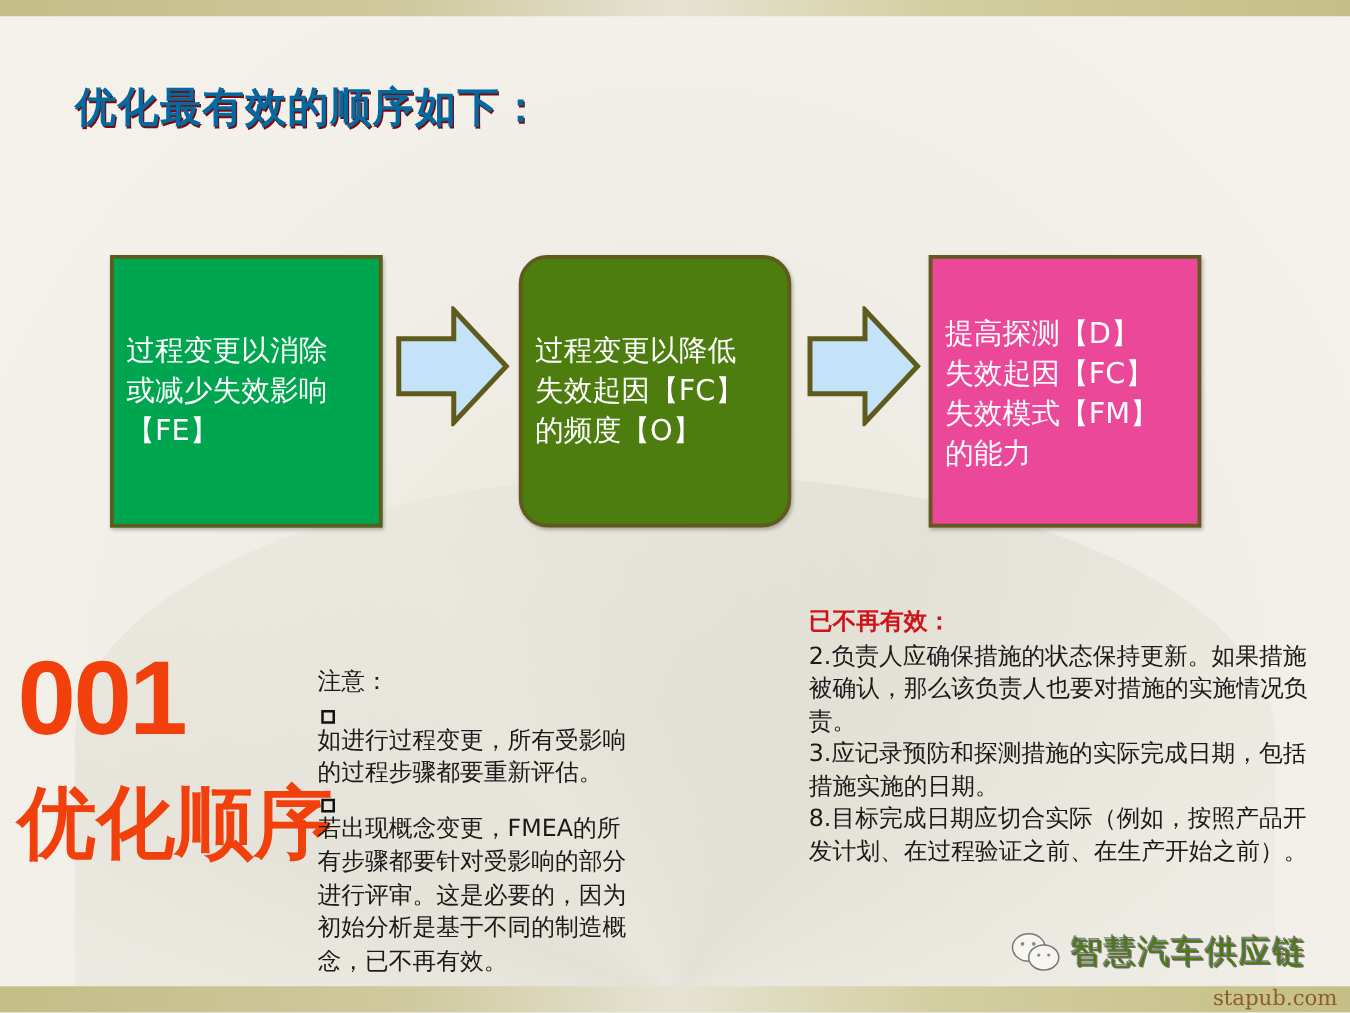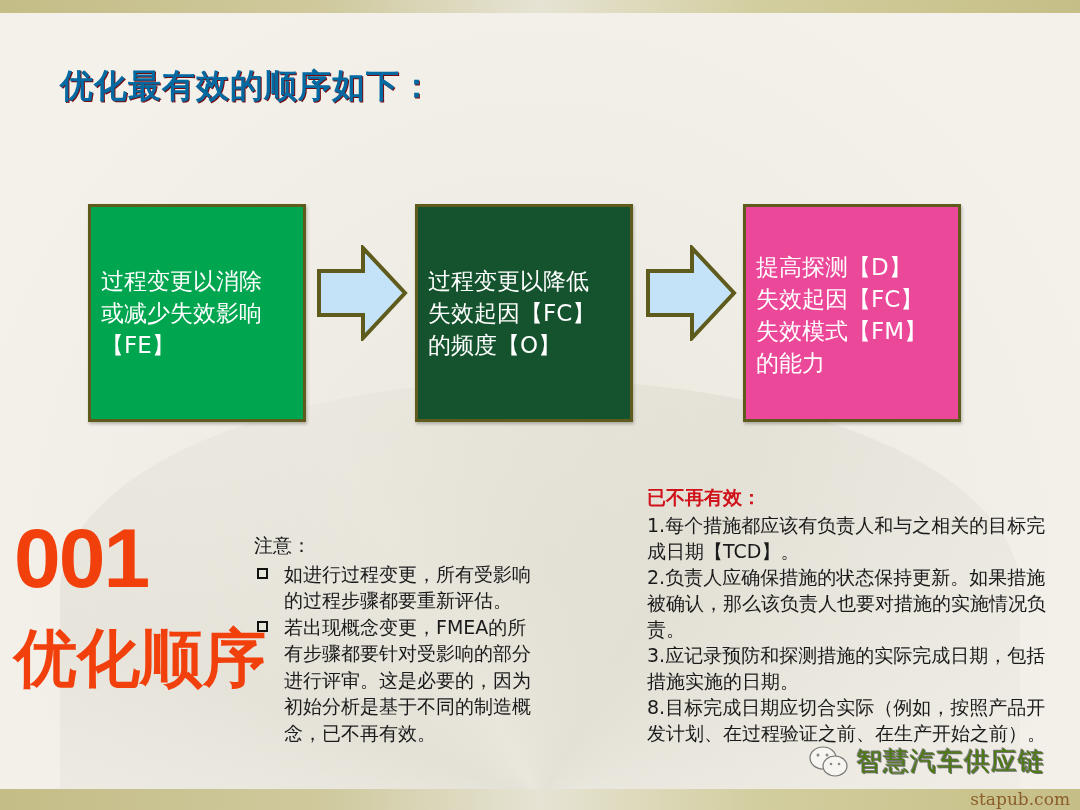--- a/index.html
+++ b/index.html
@@ -27,39 +27,39 @@
     color: #0369a1; letter-spacing: 1px; text-shadow: 1px 1px 0 #7a0a0e;
   }
   .box {
     position: absolute; top: 204px; width: 218px; height: 218px; box-sizing: border-box;
     border: 3px solid #5f5b1c; color: #ffffff; font-size: 23px; line-height: 32px;
     display: flex; align-items: center; padding: 0 10px;
     box-shadow: 1px 2px 3px rgba(0,0,0,0.25);
   }
   .box .txt { white-space: pre-line; }
   .box1 { left: 88px; background: #00a64f; }
-  .box2 { left: 415px; background: #14532d; }
+  .box2 { left: 415px; background: #4d7c0f; border-radius: 23px; }
   .box3 { left: 743px; background: #ec4899; align-items: flex-start; padding-top: 44px; }
   .arrow { position: absolute; top: 245px; width: 92px; height: 96px; }
   .arrow1 { left: 316px; }
   .arrow2 { left: 645px; }
   .big-num {
     position: absolute; left: 14px; top: 510px; font-size: 84px; font-weight: bold;
     color: #f2400d; font-family: "Liberation Sans", sans-serif; letter-spacing: -2px;
   }
   .big-label {
     position: absolute; left: 14px; top: 616px; font-size: 63px; font-weight: bold;
     color: #f2400d;
   }
   .note {
     position: absolute; left: 254px; top: 484px; width: 300px; font-size: 19px;
     line-height: 26.5px; color: #1a1a1a;
   }
   .note .head { margin-bottom: 2px; margin-top: 48px; }
-  .note .bullet { display: flex; }
+  .note .bullet { display: flex; flex-direction: column; }
   .note .sq {
     flex: 0 0 auto; width: 11px; height: 11px; border: 2.5px solid #111; margin: 7px 16px 0 3px;
     box-sizing: border-box;
   }
   .note .btxt { width: 256px; }
   .resp {
     position: absolute; left: 647px; top: 484px; width: 400px; font-size: 19px;
     line-height: 26px; color: #1a1a1a;
   }
   .resp .head { color: #d0121b; font-weight: bold; margin-bottom: 2px; }
@@ -119,21 +119,20 @@
     <span class="btxt">如进行过程变更，所有受影响的过程步骤都要重新评估。</span>
   </div>
   <div class="bullet">
     <span class="sq"></span>
     <span class="btxt">若出现概念变更，FMEA的所有步骤都要针对受影响的部分进行评审。这是必要的，因为初始分析是基于不同的制造概念，已不再有效。</span>
   </div>
 </div>
 
 <div class="resp">
   <div class="head">已不再有效：</div>
-  <div class="item">1.每个措施都应该有负责人和与之相关的目标完成日期【TCD】。</div>
   <div class="item">2.负责人应确保措施的状态保持更新。如果措施被确认，那么该负责人也要对措施的实施情况负责。</div>
   <div class="item">3.应记录预防和探测措施的实际完成日期，包括措施实施的日期。</div>
   <div class="item">8.目标完成日期应切合实际（例如，按照产品开发计划、在过程验证之前、在生产开始之前）。</div>
 </div>
 
 <div class="watermark">
   <svg class="wc" viewBox="0 0 42 34">
     <ellipse cx="15" cy="13" rx="13" ry="11" fill="#f6f5ef" stroke="#777" stroke-width="1.2"></ellipse>
     <ellipse cx="27" cy="21" rx="12" ry="10" fill="#f6f5ef" stroke="#777" stroke-width="1.2"></ellipse>
     <circle cx="10" cy="10" r="1.5" fill="#888"></circle>

